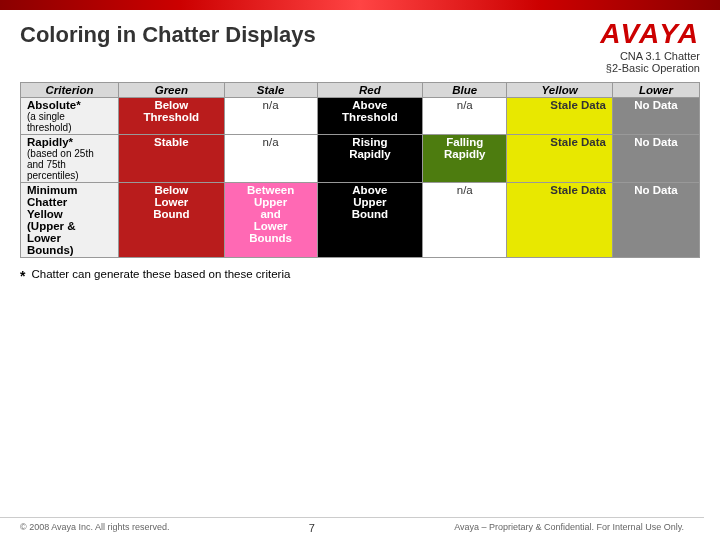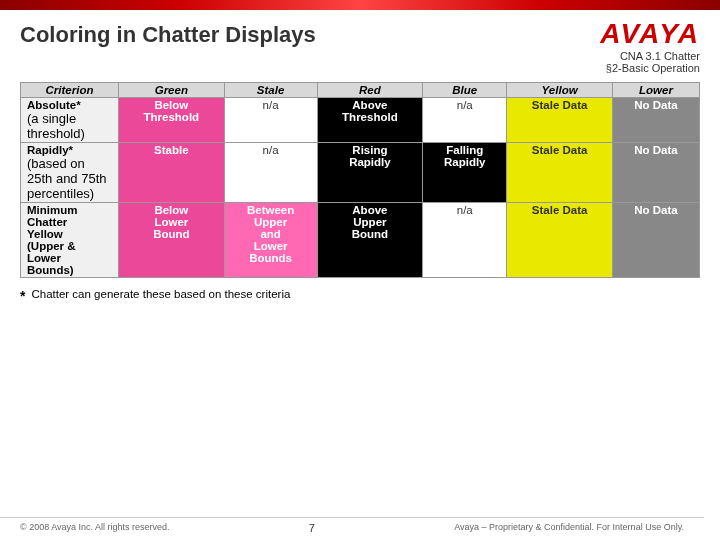--- a/index.html
+++ b/index.html
@@ -77,29 +77,29 @@
 
     .criterion-col {
       text-align: left;
       font-weight: bold;
       background: #f0f0f0;
       width: 98px;
     }
 
     .criterion-sub {
       font-weight: normal;
-      font-size: 13px;
+      font-size: 10px;
     }
 
     
-    .green-cell { background: #ec4899; color: #fff; font-weight: bold; text-align: center; }
+    .green-cell { background: #b91c1c; color: #fff; font-weight: bold; text-align: center; }
     .pink-cell { background: #ff69b4; color: #fff; font-weight: bold; }
     .red-cell { background: #000000; color: #fff; font-weight: bold; }
-    .blue-cell { background: #000000; color: #fff; font-weight: bold; }
-    .yellow-cell { background: #e8e800; color: #333; font-weight: bold; }
+    .blue-cell { background: #4d7c0f; color: #fff; font-weight: bold; }
+    .yellow-cell { background: #e8e800; color: #333; font-weight: bold; text-align: right; }
     .gray-cell { background: #888888; color: #fff; font-weight: bold; }
     .na-cell { background: #fff; color: #333; }
 
     .footnote {
       display: flex;
       align-items: flex-start;
       padding: 6px 20px 2px 20px;
       font-size: 11.5px;
     }
 

